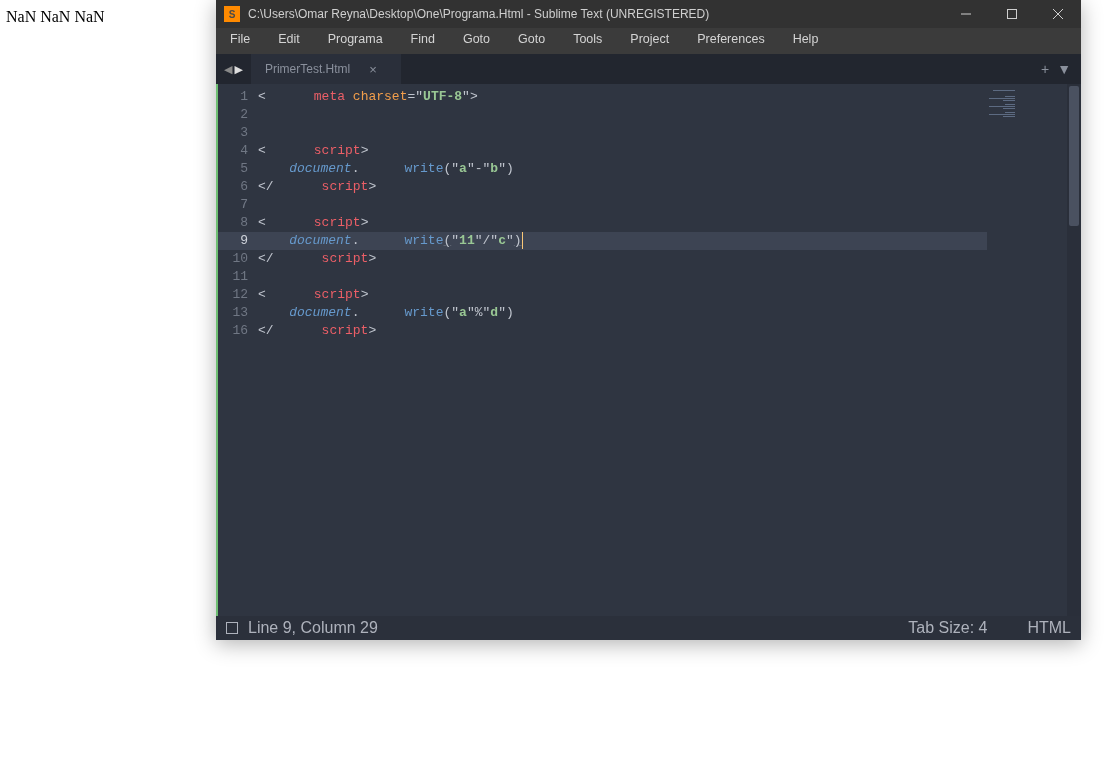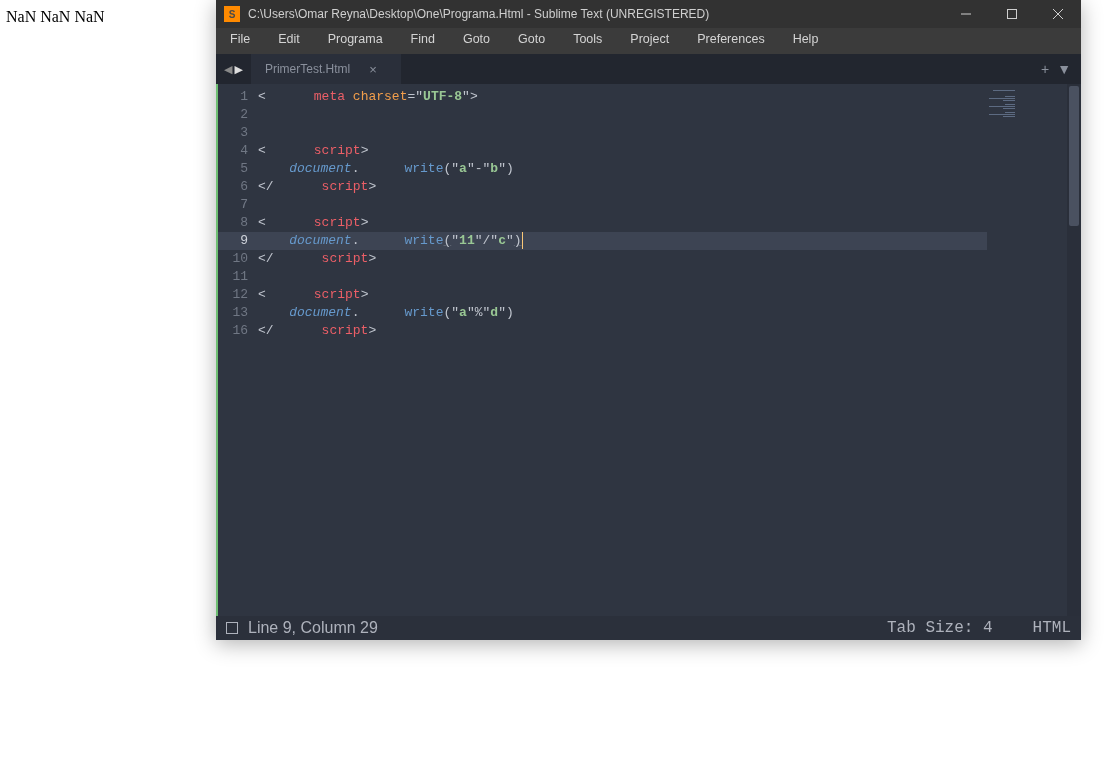--- a/index.html
+++ b/index.html
@@ -191,21 +191,21 @@
     color:#aeb2bc;
     font-size:16px;
     padding:0 10px;
   }
   .status-icon {
     width:12px;height:12px;
     border:1px solid #aeb2bc;
     margin-right:10px;
   }
   .status-spacer { flex:1; }
-  .status-right { display:flex; gap:40px;font-family:Liberation Mono, monospace; }
+  .status-right { display:flex; gap:40px; }
 </style>
 </head>
 <body>
 
 <div class="browser-output">NaN NaN NaN</div>
 
 <div class="editor-window">
 
   <div class="titlebar">
     <div class="title-icon"></div>

